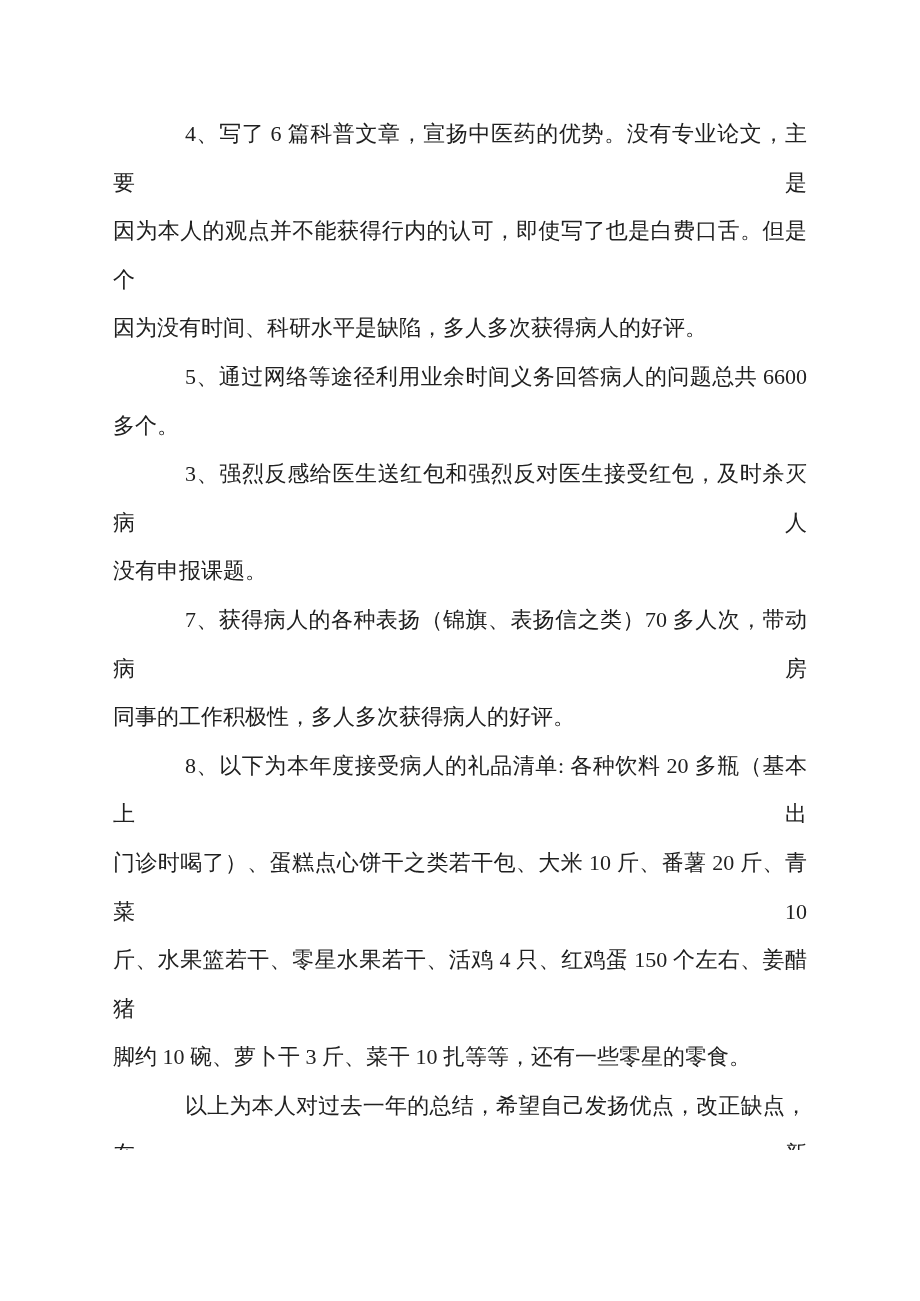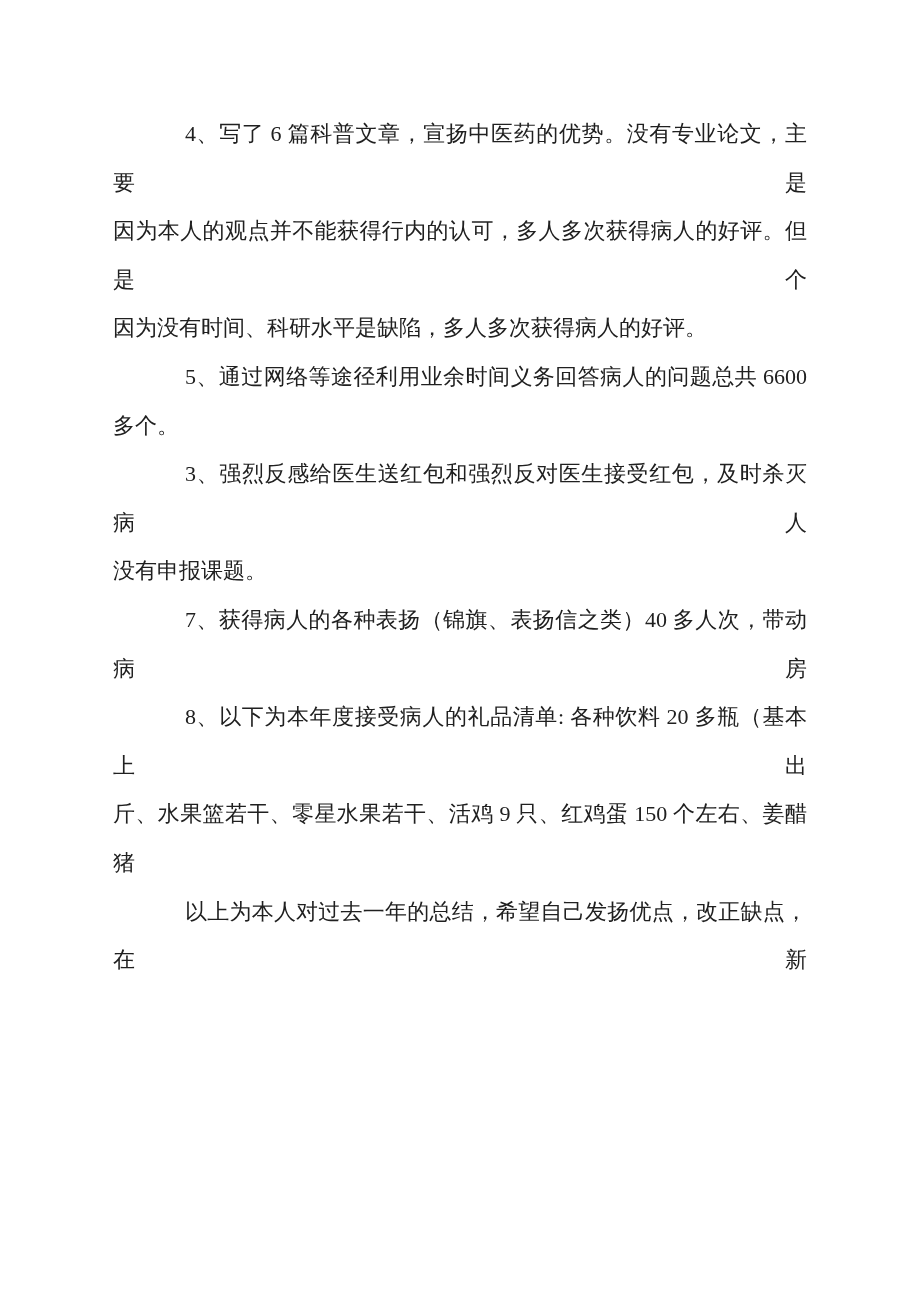--- a/index.html
+++ b/index.html
@@ -37,34 +37,37 @@
     text-indent: 72px;
   }
 </style>
 </head>
 <body>
 
 <div class="page">
   <div class="text-block">
       <div class="para">
         <div class="line first fill">4、写了 6 篇科普文章，宣扬中医药的优势。没有专业论文，主要是</div>
-        <div class="line fill">因为本人的观点并不能获得行内的认可，多人多次获得病人的好评。但是个</div>
+        <div class="line fill">因为本人的观点并不能获得行内的认可，即使写了也是白费口舌。但是个</div>
         <div class="line">因为没有时间、科研水平是缺陷，多人多次获得病人的好评。</div>
       </div>
       <div class="para">
         <div class="line first">5、通过网络等途径利用业余时间义务回答病人的问题总共 6600 多个。</div>
       </div>
       <div class="para">
         <div class="line first fill">3、强烈反感给医生送红包和强烈反对医生接受红包，及时杀灭病人</div>
         <div class="line">没有申报课题。</div>
       </div>
       <div class="para">
-        <div class="line first fill">7、获得病人的各种表扬（锦旗、表扬信之类）40 多人次，带动病房</div>
+        <div class="line first fill">7、获得病人的各种表扬（锦旗、表扬信之类）70 多人次，带动病房</div>
+        <div class="line">同事的工作积极性，多人多次获得病人的好评。</div>
       </div>
       <div class="para">
         <div class="line first fill">8、以下为本年度接受病人的礼品清单: 各种饮料 20 多瓶（基本上出</div>
-        <div class="line fill">斤、水果篮若干、零星水果若干、活鸡 9 只、红鸡蛋 150 个左右、姜醋猪</div>
+        <div class="line fill">门诊时喝了）、蛋糕点心饼干之类若干包、大米 10 斤、番薯 20 斤、青菜 10</div>
+        <div class="line fill">斤、水果篮若干、零星水果若干、活鸡 4 只、红鸡蛋 150 个左右、姜醋猪</div>
+        <div class="line">脚约 10 碗、萝卜干 3 斤、菜干 10 扎等等，还有一些零星的零食。</div>
       </div>
       <div class="para">
         <div class="line first fill">以上为本人对过去一年的总结，希望自己发扬优点，改正缺点，在新</div>
       </div>
     </div>
 </div>
 
 </body></html>

